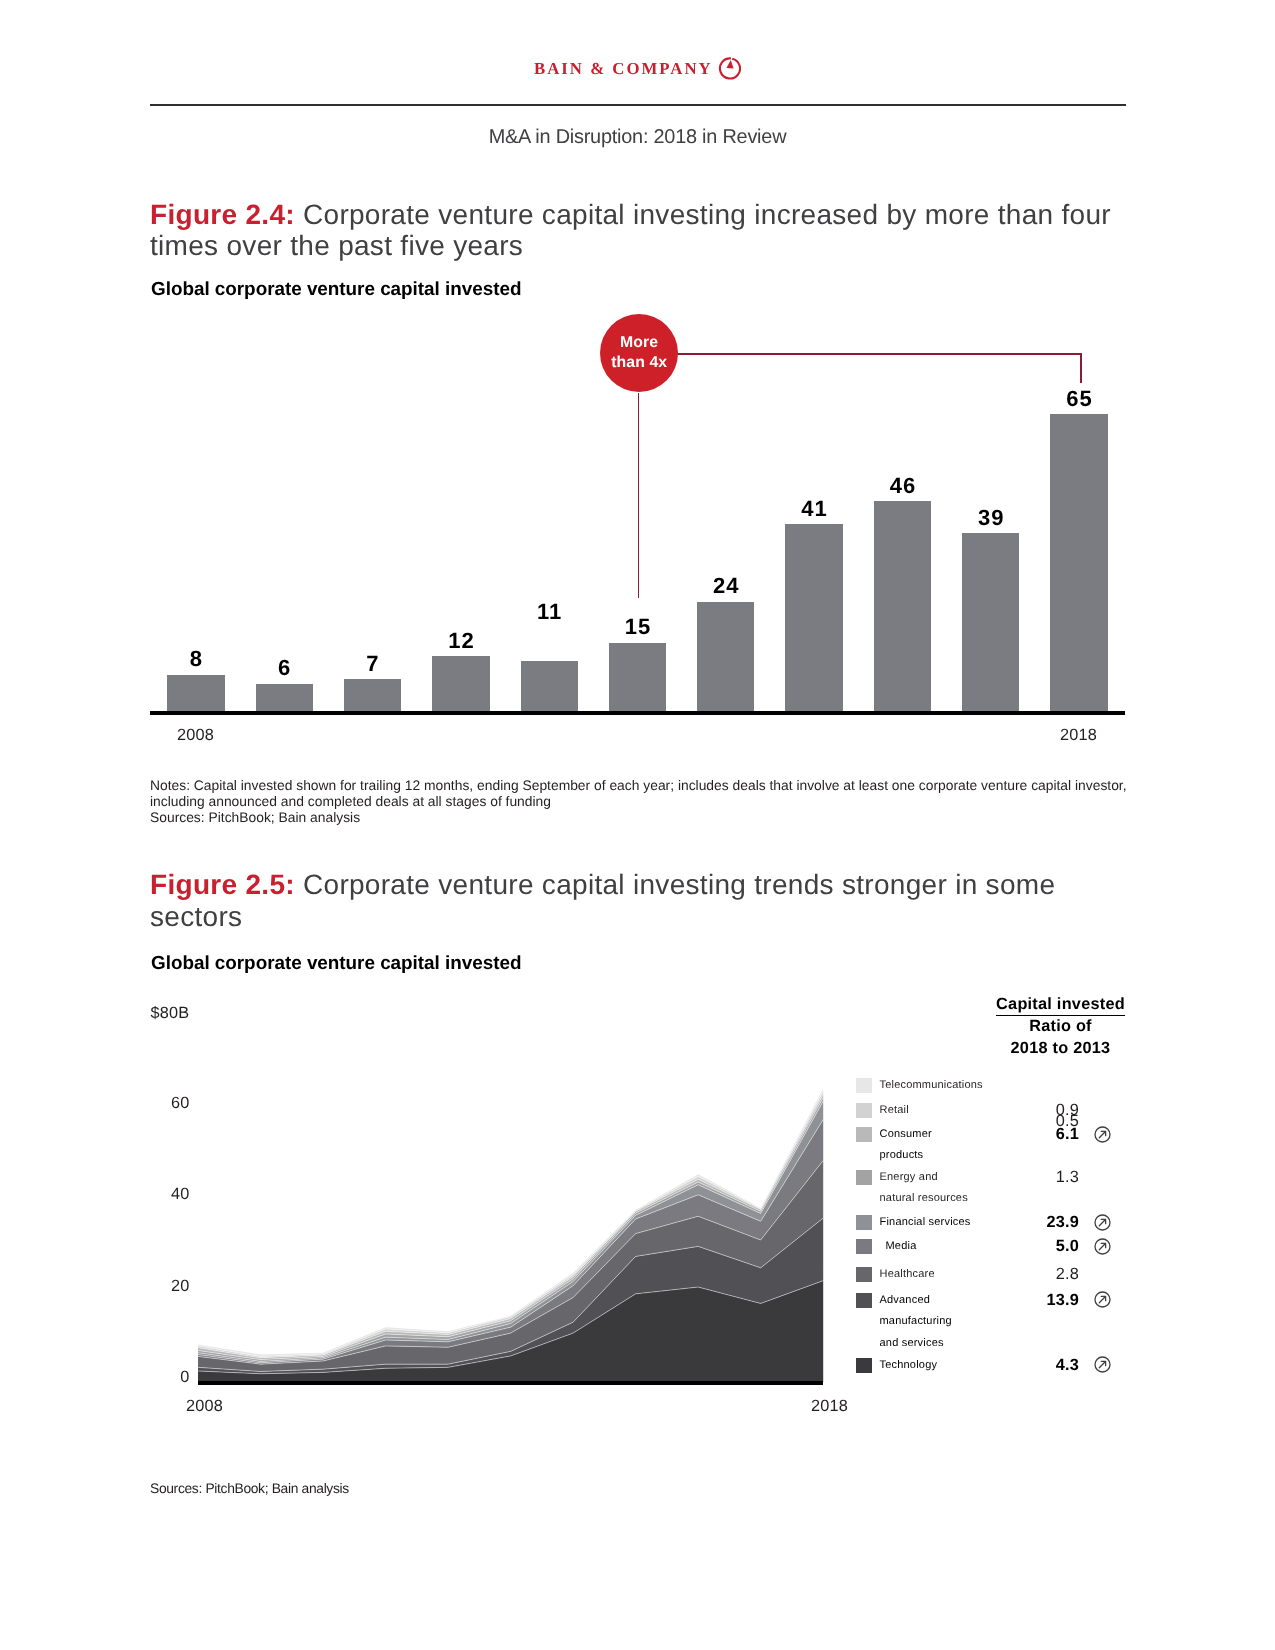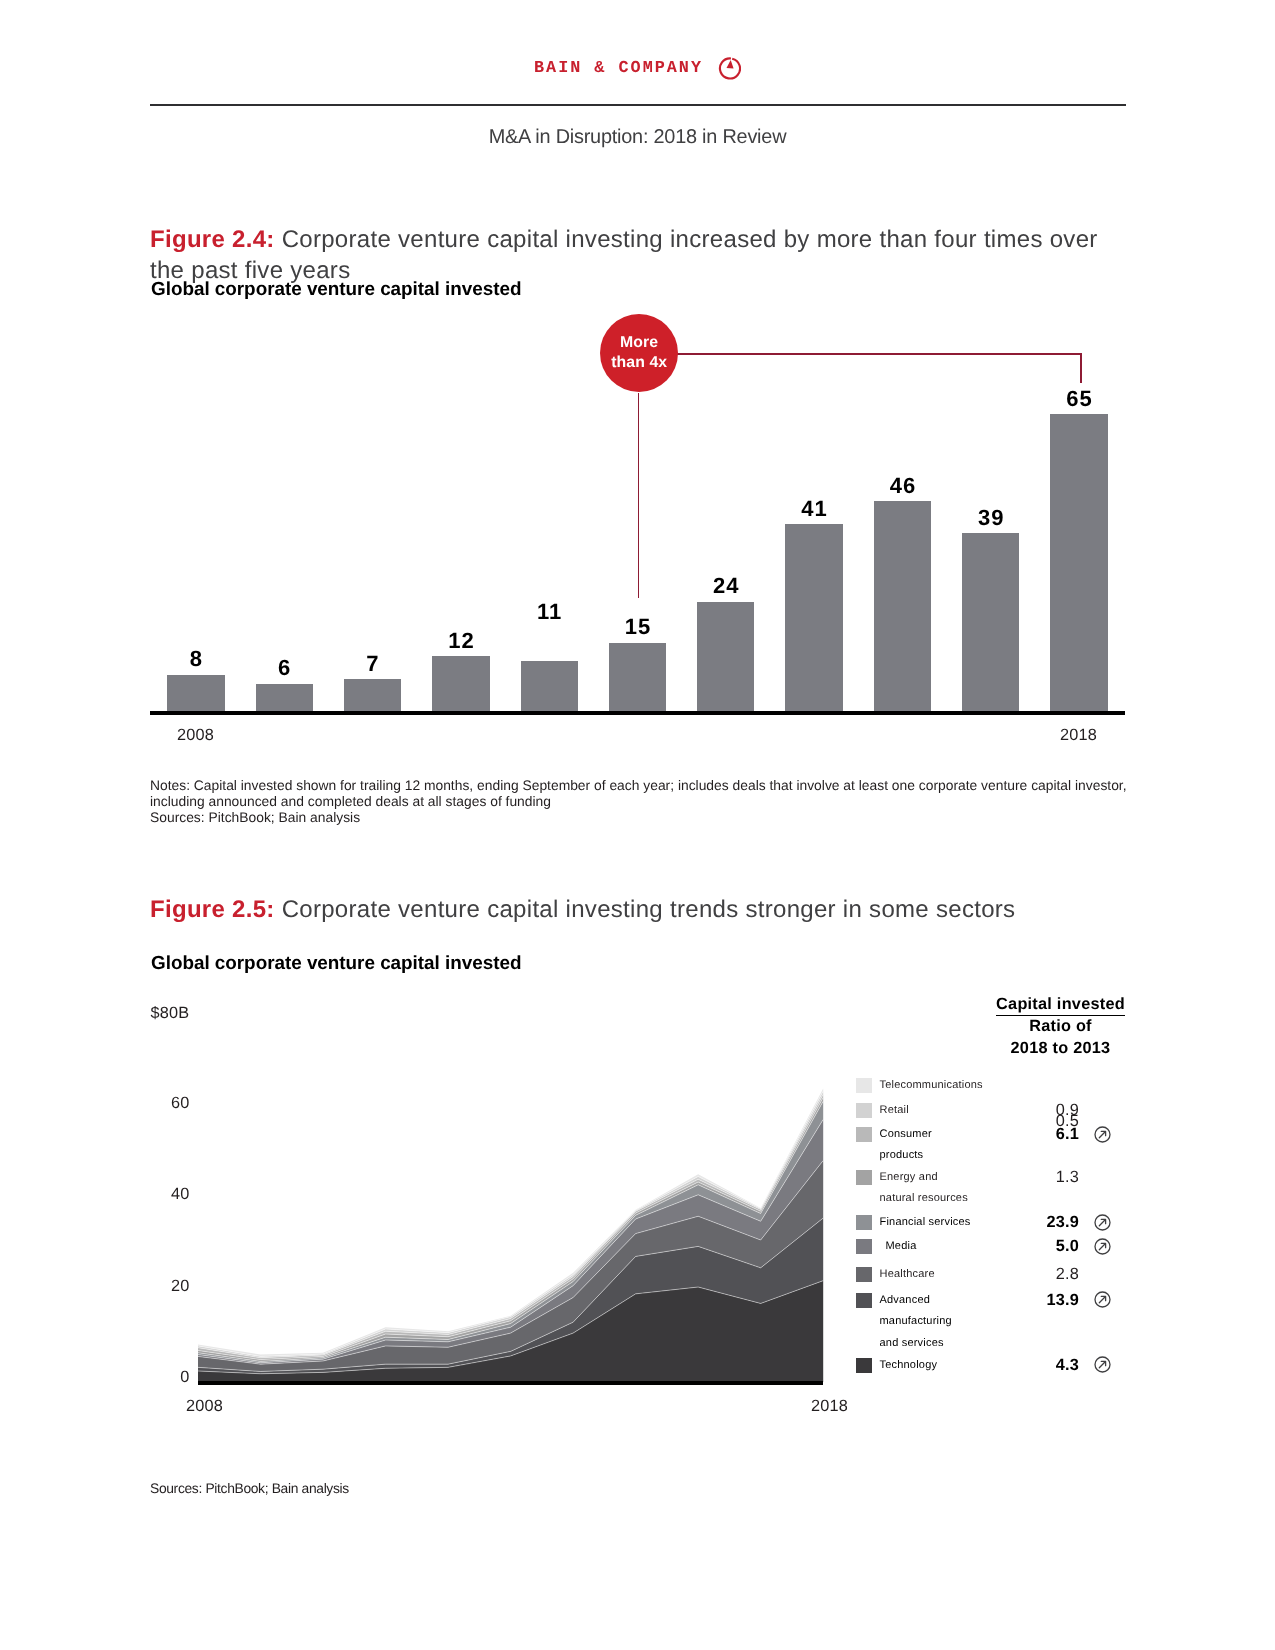--- a/index.html
+++ b/index.html
@@ -3,29 +3,29 @@
 <meta charset="utf-8">
 <title>M&amp;A in Disruption: 2018 in Review — page 16</title>
 <style>
   html,body{margin:0;padding:0;background:#fff;}
   body{width:1275px;height:1650px;font-family:"Liberation Sans",sans-serif;color:#231f20;
         -webkit-font-smoothing:antialiased;text-rendering:geometricPrecision;}
   .page{position:relative;width:1275px;height:1650px;overflow:hidden;background:#fff;}
 
   
   #masthead{position:absolute;left:0;top:0;width:1275px;height:110px;}
-  .logo-text{font-family:Liberation Mono, monospace;font-weight:bold;font-size:16.8px;
+  .logo-text{font-family:Liberation Serif, serif;font-weight:bold;font-size:16.8px;
              letter-spacing:2.0px;color:#c8202e;line-height:1;position:absolute;left:534px;top:61px;}
   .logo-mark{position:absolute;left:718px;top:57.2px;width:23px;height:23px;}
   #rule{position:absolute;left:150px;top:104.3px;width:975.5px;height:1.4px;background:#2f2f31;}
   #running-title{position:absolute;left:0;top:125.5px;width:1275px;text-align:center;font-size:19.9px;
                  color:#404042;font-weight:400;letter-spacing:-0.23px;}
 
   
-  .fig-head{position:absolute;font-size:24px;line-height:31.4px;color:#404042;letter-spacing:0.3px;margin-top:25px;}
+  .fig-head{position:absolute;font-size:28px;line-height:31.4px;color:#404042;letter-spacing:0.3px;}
   .fig-num{color:#c8202e;font-weight:bold;}
   .fig-sub{position:absolute;font-size:18.9px;font-weight:bold;color:#000;letter-spacing:-0.03px;}
   .notes{position:absolute;font-size:13.85px;line-height:16.2px;color:#231f20;}
   .notes.tight{letter-spacing:-0.34px;}
 
   
   #fig24-chart{position:absolute;left:0;top:0;width:1275px;height:780px;}
   .bar{position:absolute;background:#7b7c82;}
   .barlabel{position:absolute;font-size:22px;font-weight:bold;color:#000000;text-align:center;
             letter-spacing:1px;text-indent:1px;}

